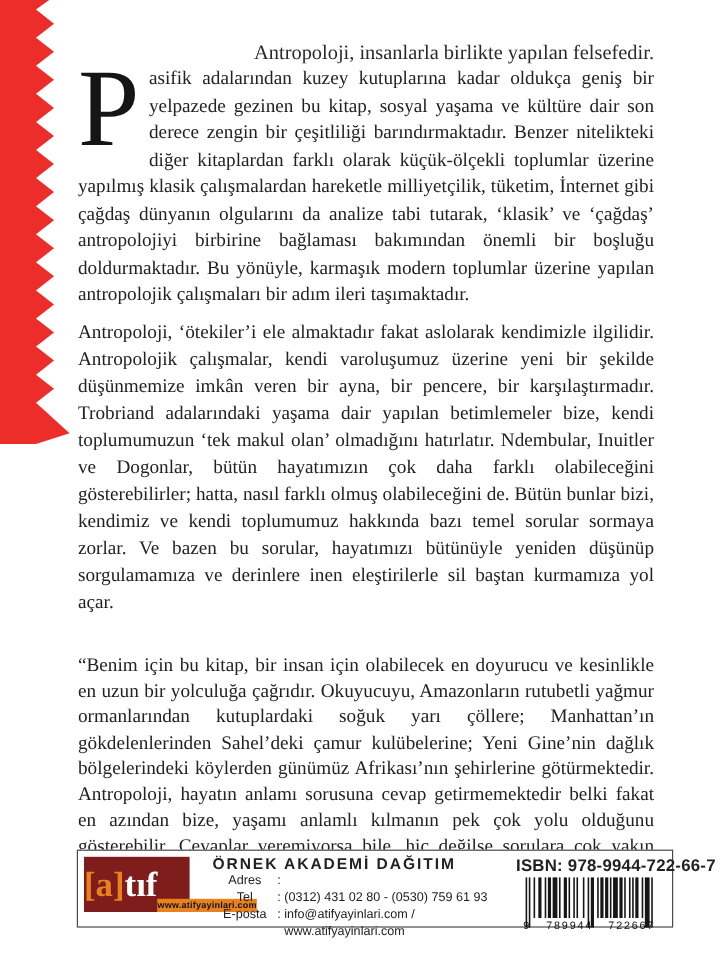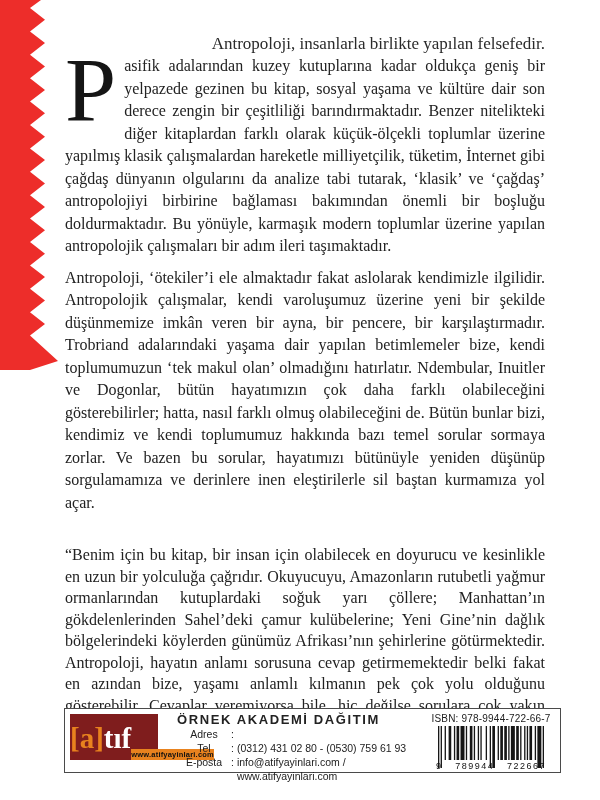--- a/index.html
+++ b/index.html
@@ -24,21 +24,21 @@
   .logo-brand{color:#e8821e;}
   .logo-suffix{color:#ffffff;}
   .logo-url{width:100%;background:#e8821e;color:#111;font-size:7.5px;font-weight:bold;
             text-align:center;line-height:11px;letter-spacing:0.2px;margin-top:auto;}
   .dist-block{position:absolute;left:112px;top:3px;width:255px;}
   .dist-title{font-size:13px;font-weight:bold;letter-spacing:1.6px;color:#222;margin-bottom:0;}
   .dist-row{display:flex;font-size:10.5px;line-height:14px;color:#222;}
   .dist-label{width:54px;flex:none;text-align:center;}
   .dist-colon{flex:none;margin-right:3px;}
   .isbn-area{position:absolute;right:8px;top:4px;width:122px;text-align:center;}
-  .isbn-label{font-size:10px;color:#222;letter-spacing:0.2px;white-space:nowrap;}
+  .isbn-label{font-size:14px;color:#222;letter-spacing:0.2px;white-space:nowrap;font-weight:bold;}
   .barcode{position:relative;width:112px;height:46px;margin:2px auto 0 auto;}
   .barcode svg{display:block;}
   .barcode-digits{position:absolute;left:0;bottom:1px;width:100%;font-size:9px;
                   letter-spacing:1.5px;color:#111;font-family:"Liberation Sans",sans-serif;
                   display:flex;justify-content:space-between;padding:0 1px;box-sizing:border-box;}
 </style>
 </head>
 <body>
 
 <div class="page">

